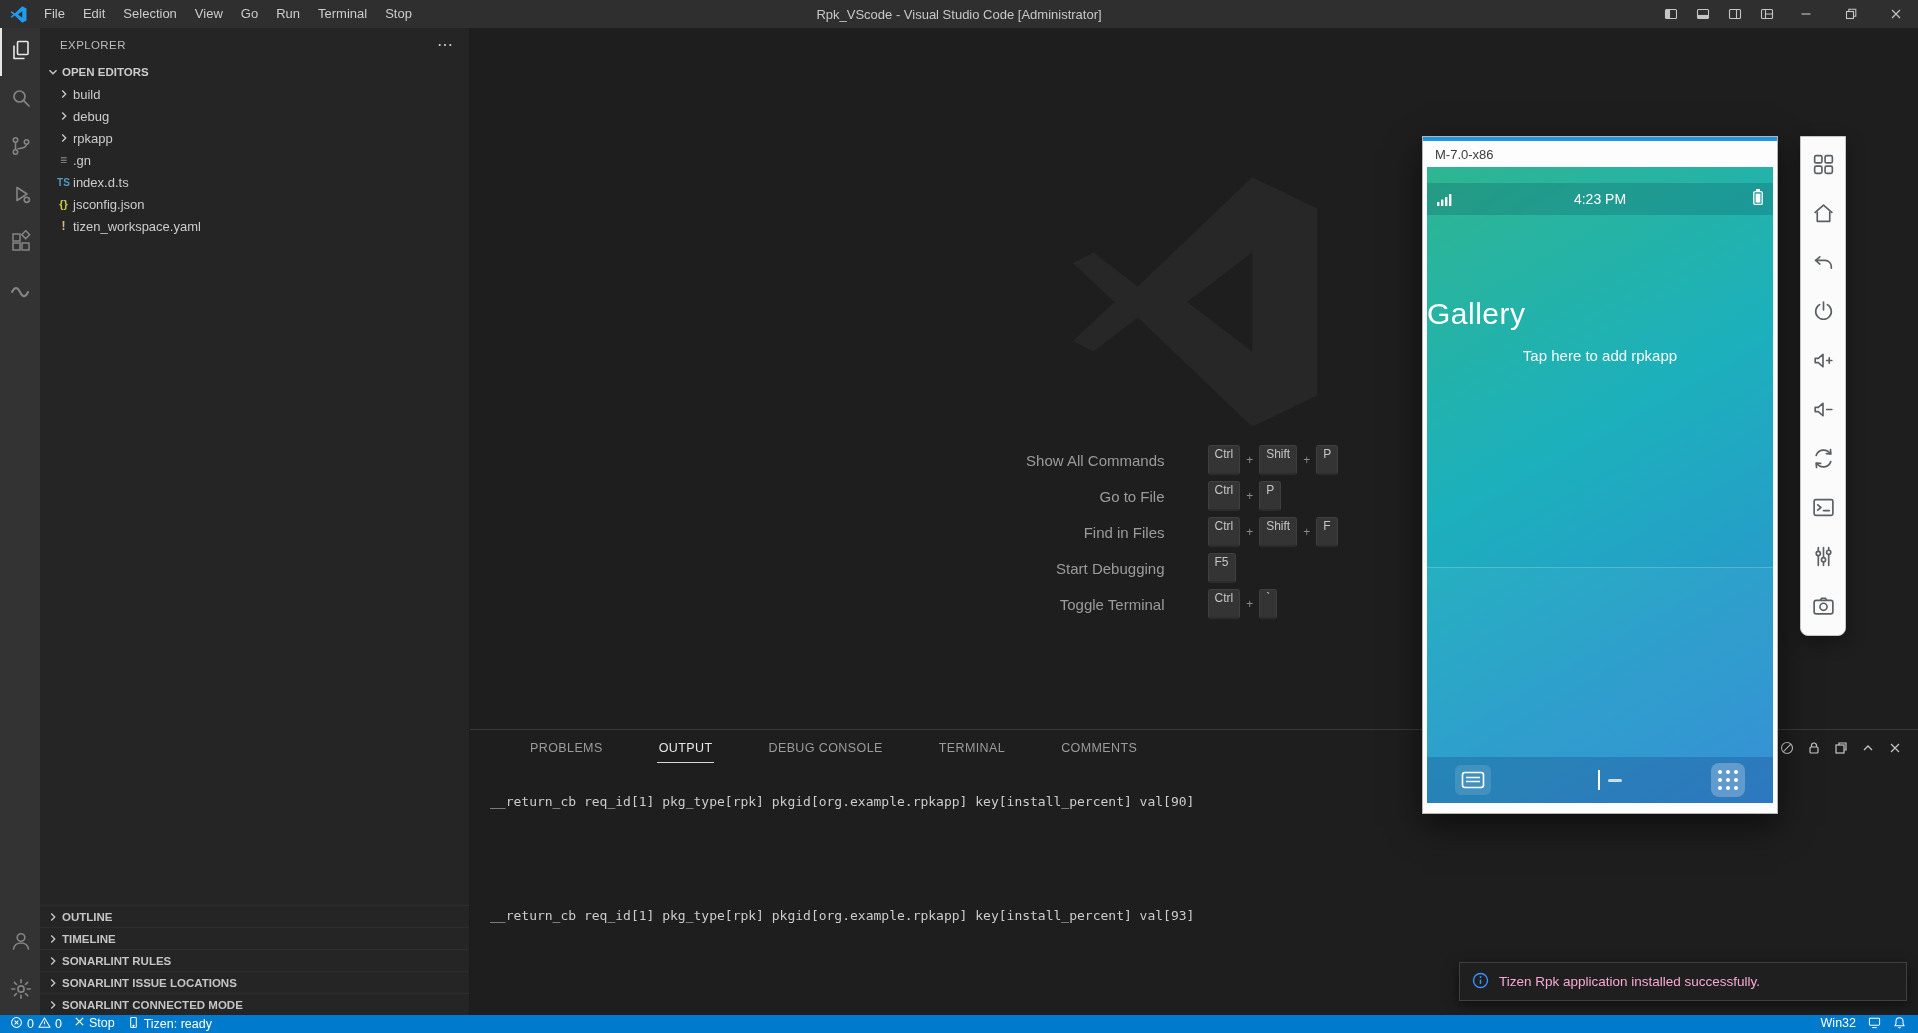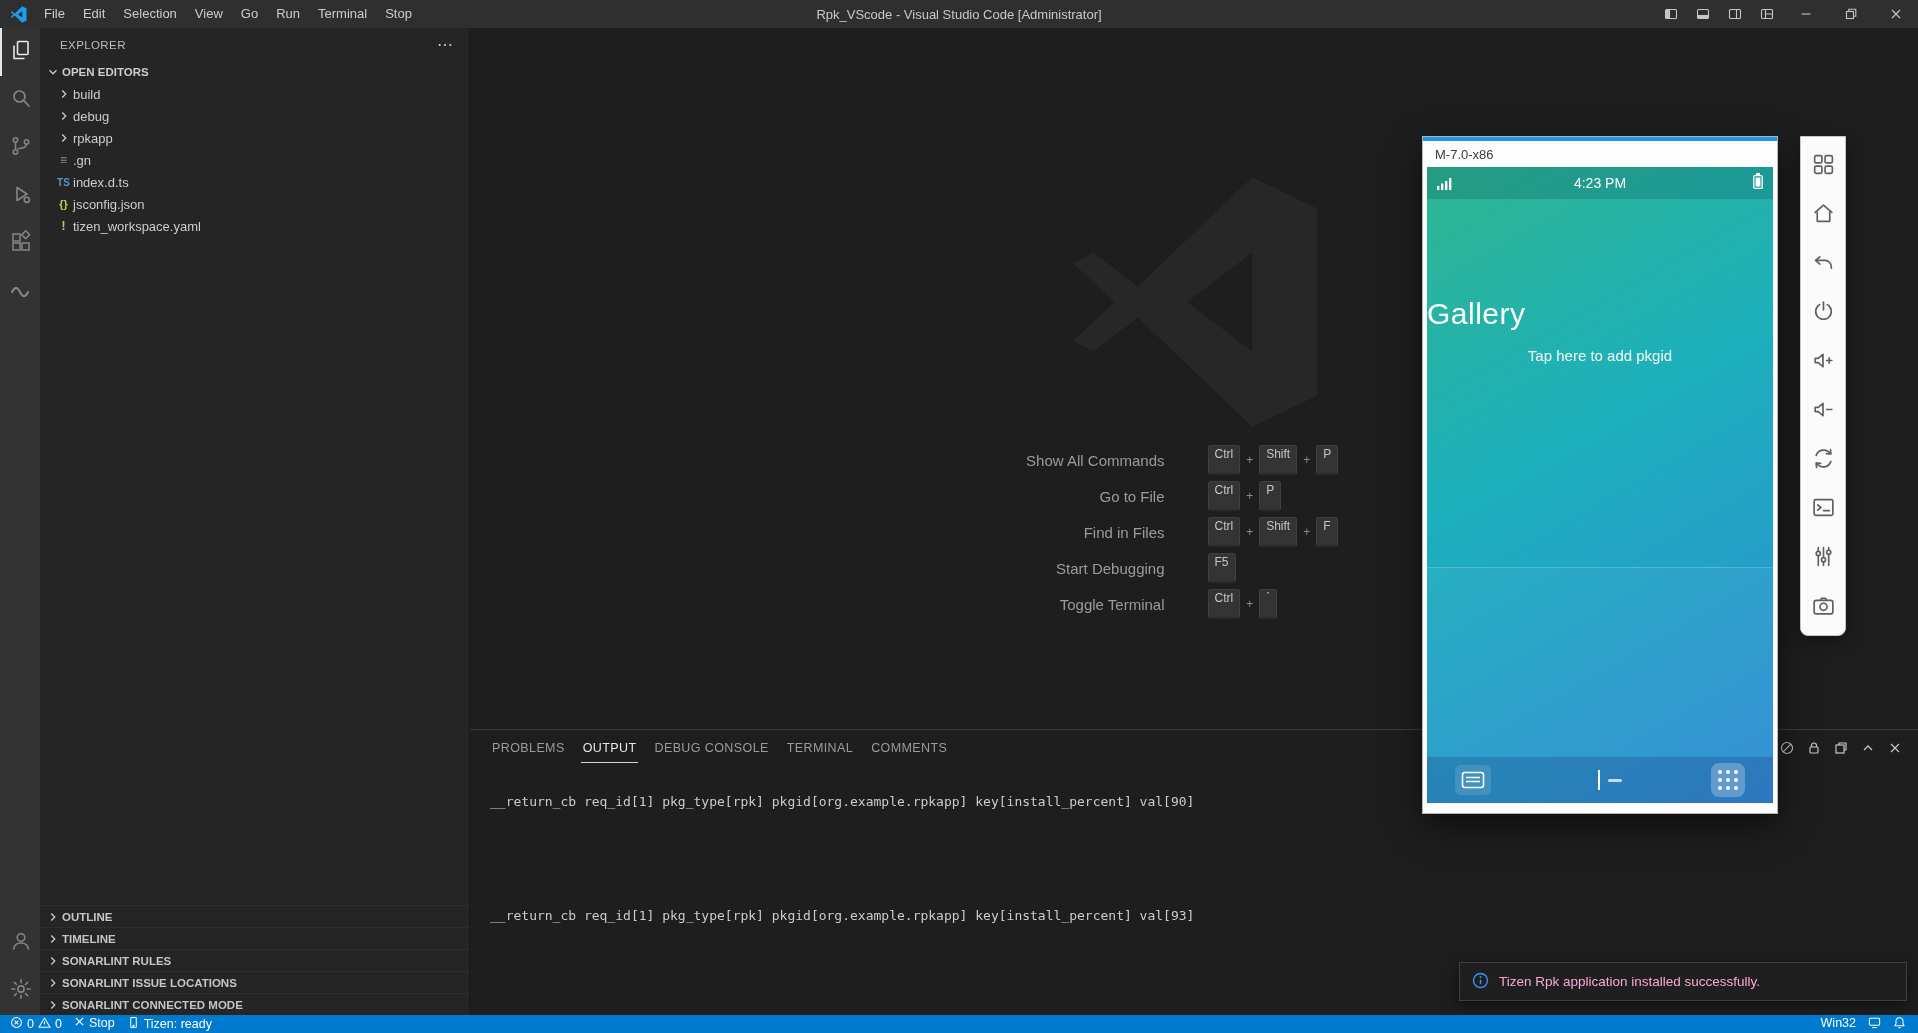--- a/index.html
+++ b/index.html
@@ -50,21 +50,21 @@
   .shortcut-row { height:36px; display:flex; align-items:center; justify-content:center;gap:27px; }
   .sc-label { width:360px; text-align:right; color:#9b9b9b; font-size:15px; padding-right:16px; }
   .sc-keys { width:360px; display:flex; align-items:center; gap:6px; }
   .key { background:#343434; border:1px solid #3f3f3f; border-bottom:2px solid #2c2c2c; border-radius:3px;
     color:#c5c5c5; font-size:12px; line-height:14px; padding:1px 6px 12px; font-family:"Liberation Sans",sans-serif; }
   .plus { color:#8a8a8a; font-size:12px; }
 
   
   .panel { height:286px; background:#1e1e1e; border-top:1px solid #3a3a3c; position:relative; }
   .panel-header { height:35px; display:flex; align-items:center; padding-left:20px; position:relative; }
-  .panel-tab { margin-right:14px; font-size:12.5px; letter-spacing:.4px; color:#9b9b9b; cursor:default; }
+  .panel-tab { margin-right:14px; font-size:12.5px; letter-spacing:.4px; color:#9b9b9b; cursor:default;margin-left:38px; }
   .panel-tab span { display:inline-block; padding:9px 2px 7px; border-bottom:1px solid transparent; }
   .panel-tab.active { color:#e7e7e7; }
   .panel-tab.active span { border-bottom-color:#d7d7d7; }
   .panel-actions { position:absolute; right:14px; top:0; height:35px; display:flex; align-items:center; gap:9px; color:#c5c5c5; }
   .pa-icon { width:18px; height:18px; display:flex; align-items:center; justify-content:center; }
   .panel-body { position:absolute; top:35px; left:0; right:0; bottom:0; overflow:hidden; }
   .output-lines { position:absolute; top:-11px; left:20px; right:10px;
     font-family:"DejaVu Sans Mono", monospace; font-size:13px; line-height:19px; color:#cccccc; white-space:pre; }
   .output-line { min-height:19px; }
 
@@ -75,21 +75,21 @@
   .sb-left { display:flex; margin-left:4px; }
   .sb-right { margin-left:auto; display:flex; margin-right:6px; }
 
   
   .emulator { position:absolute; left:1422px; top:136px; width:356px; height:678px; background:#fdfdfd;
     border:1px solid #b5b5b5; box-shadow:0 12px 32px rgba(0,0,0,.55); z-index:10; }
   .emu-accent { height:4px; background:#1e96e8; }
   .emu-title { height:26px; display:flex; align-items:center; padding-left:12px; font-size:13px; color:#3c3c3c; }
   .emu-screen { position:absolute; left:4px; right:4px; top:30px; bottom:10px; overflow:hidden;
     background:linear-gradient(150deg,#2eb690 0%, #1cb0bc 42%, #2f8bd6 100%); }
-  .phone-statusbar { position:absolute; top:0; left:0; right:0; height:32px; background:rgba(0,55,75,.20);
+  .phone-statusbar { position:absolute; top:16px; left:0; right:0; height:32px; background:rgba(0,55,75,.20);
     display:flex; align-items:center; color:#ffffff; }
   .signal { margin-left:10px; display:flex; z-index:1; }
   .battery { margin-left:auto; margin-right:10px; z-index:1; }
   .phone-time { position:absolute; left:0; right:0; text-align:center; font-size:14px; color:#ffffff; }
   .gallery-title { position:absolute; top:130px; left:0; right:0; font-size:30px; font-weight:400;
     color:#ffffff; letter-spacing:.5px; }
   .gallery-subtitle { position:absolute; top:180px; left:0; right:0; text-align:center; font-size:15px; color:rgba(255,255,255,.96); }
   .content-divider { position:absolute; top:400px; left:0; right:0; height:1px; background:rgba(255,255,255,.22); }
   .content-lower { position:absolute; top:401px; left:0; right:0; bottom:0; background:rgba(255,255,255,.04); }
   .phone-taskbar { position:absolute; left:0; right:0; bottom:0; height:46px; background:rgba(12,35,105,.22); }
@@ -540,21 +540,21 @@
         <span class="phone-time">4:23 PM</span>
         <span class="battery">
           <svg width="10" height="16" viewBox="0 0 10 16">
             <rect x="3" y="0" width="4" height="2.4" fill="#ffffff"></rect>
             <rect x="0.8" y="2.6" width="8.4" height="12.8" rx="1.2" fill="none" stroke="#ffffff" stroke-width="1.3"></rect>
             <rect x="2.6" y="4.6" width="4.8" height="9" fill="#ffffff"></rect>
             </svg>
         </span>
       </div>
       <div class="gallery-title">Gallery</div>
-      <div class="gallery-subtitle">Tap here to add pkgid</div>
+      <div class="gallery-subtitle">Tap here to add rpkapp</div>
       <div class="content-divider"></div>
       <div class="content-lower"></div>
       <div class="phone-taskbar">
         <span class="tb-left-btn">
           <svg width="24" height="18" viewBox="0 0 24 18" stroke="#ffffff" fill="none" stroke-width="1.6">
             <rect x="1.5" y="1.5" width="21" height="15" rx="2.5"></rect>
               <path d="M5 6.5h14M5 10.5h14" stroke-width="1.3"></path>
             </svg>
         </span>
         <span class="tb-cursor"></span>

